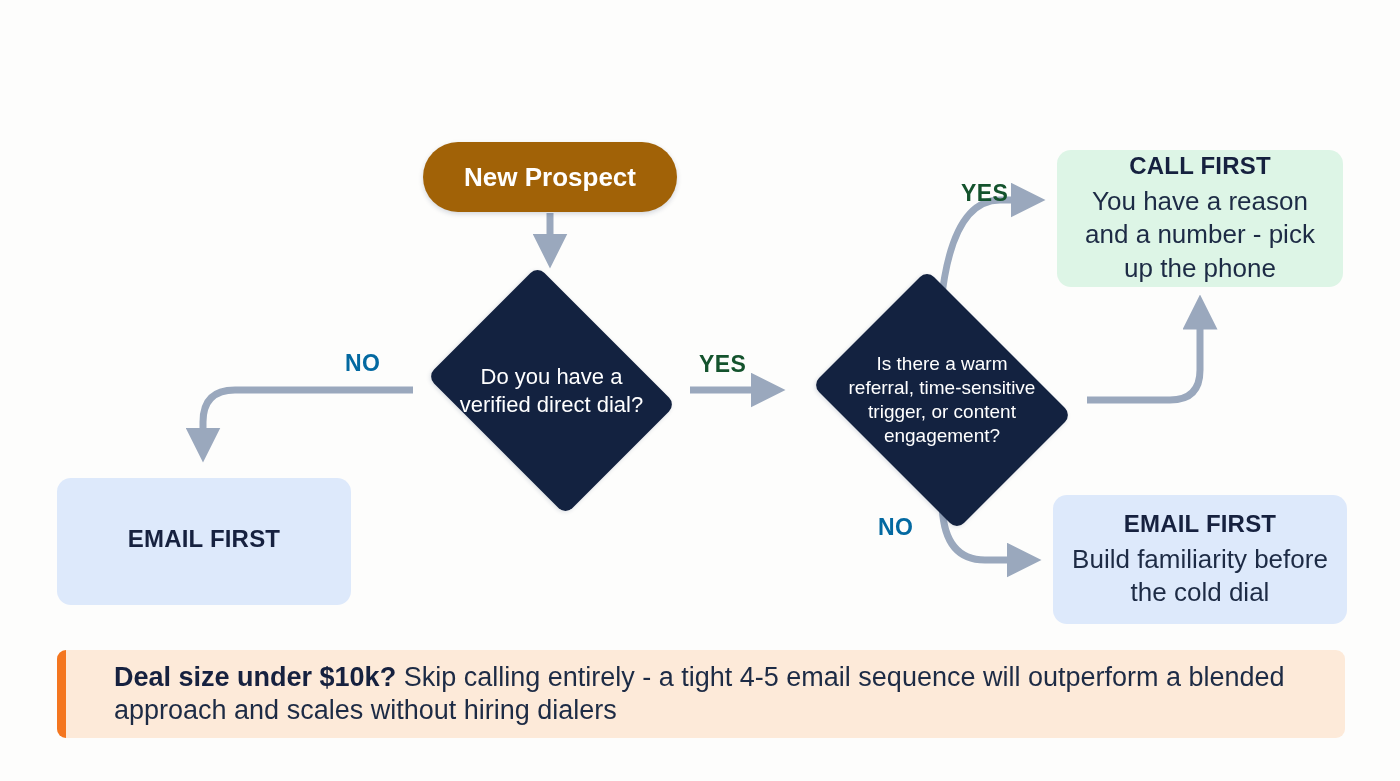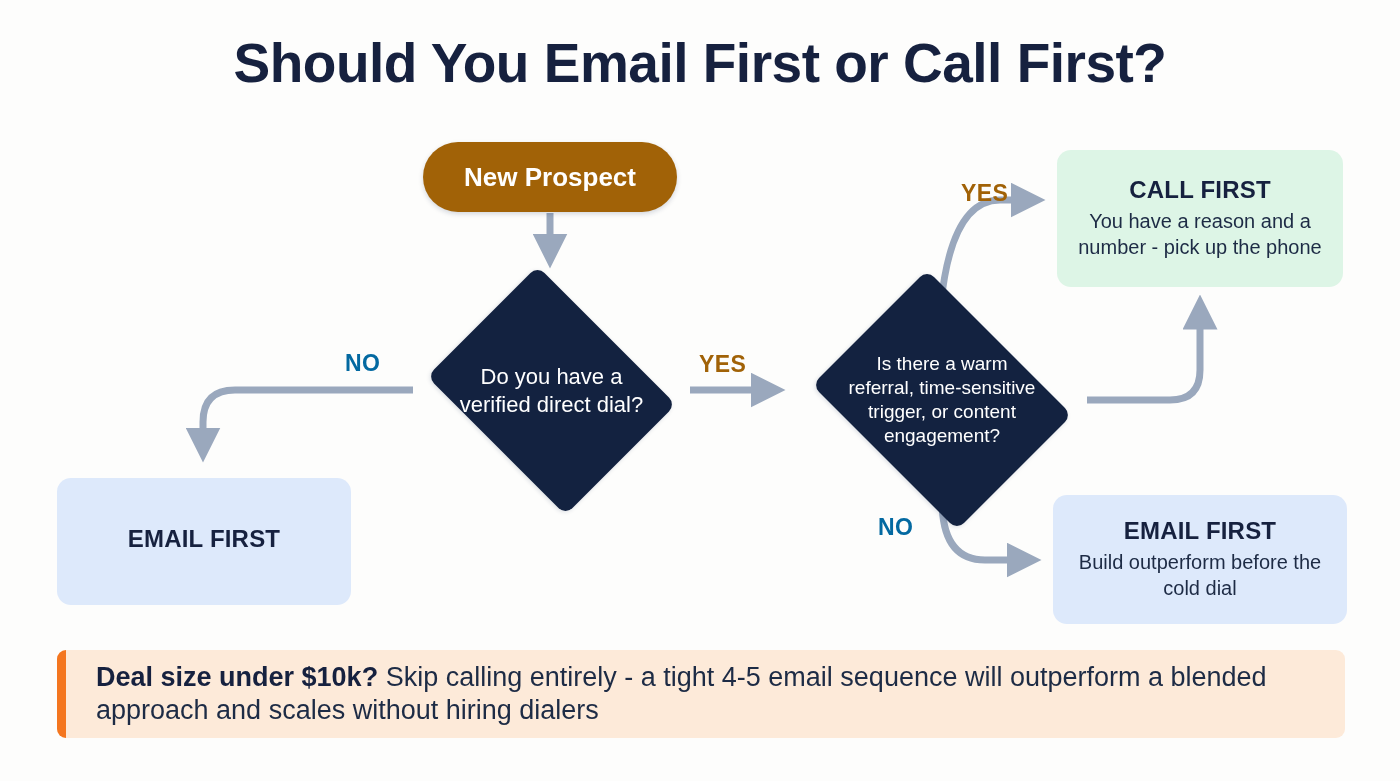--- a/index.html
+++ b/index.html
@@ -115,39 +115,39 @@
     box-sizing: border-box;
   }
   .card .card-title {
     font-size: 24px;
     font-weight: bold;
     color: #16213f;
     letter-spacing: 0.2px;
     margin-bottom: 5px;
   }
   .card .card-body {
-    font-size: 20px;
+    font-size: 26px;
     color: #1d2b45;
     line-height: 1.28;
   }
   .card.green { background: #ddf5e6; }
   .card.blue  { background: #dde9fb; }
 
   #card-call-first  { left: 1057px; top: 150px; width: 286px; height: 137px; }
   #card-email-left  { left: 57px;   top: 478px; width: 294px; height: 127px; }
   #card-email-right { left: 1053px; top: 495px; width: 294px; height: 129px; }
 
   
   .edge-label {
     position: absolute;
     font-size: 23px;
     font-weight: bold;
     letter-spacing: 0.4px;
   }
-  .edge-label.yes { color: #a16207; }
+  .edge-label.yes { color: #14532d; }
   .edge-label.no  { color: #0369a1; }
   #label-no-left     { left: 345px;  top: 350px; }
   #label-yes-middle  { left: 699px;  top: 351px; }
   #label-yes-top     { left: 961px;  top: 180px; }
   #label-no-bottom   { left: 878px;  top: 514px; }
 
   
   #callout {
     position: absolute;
     left: 57px;
@@ -160,36 +160,35 @@
     display: flex;
     align-items: center;
   }
   #callout .bar {
     width: 9px;
     height: 100%;
     background: #f4761f;
     flex: 0 0 auto;
   }
   #callout .ctext {
-    padding: 0 26px 0 30px;
+    padding: 0 26px 0 48px;
     font-size: 27px;
     color: #1d2b45;
     line-height: 1.23;
   }
   #callout .ctext b {
     font-weight: bold;
     color: #16213f;
   }
 </style>
 </head>
 <body>
 
 <div id="stage">
 
-  <div class="title">Should You Email First or Call First?</div>
 
   <svg id="edges" viewBox="0 0 1400 781" xmlns="http://www.w3.org/2000/svg">
     <defs>
       <marker id="arrow" viewBox="0 0 10 10" refX="7" refY="5" markerWidth="5" markerHeight="5" orient="auto-start-reverse">
         <path d="M 0 0 L 10 5 L 0 10 z" fill="#9aa8bd"></path>
       </marker>
     </defs>
 
     <path d="M 550 213 L 550 258" stroke="#9aa8bd" stroke-width="7" fill="none" marker-end="url(#arrow)"></path>
 
@@ -222,21 +221,21 @@
     <div class="card-title">CALL FIRST</div>
     <div class="card-body">You have a reason and a number - pick up the phone</div>
   </div>
 
   <div class="card blue" id="card-email-left">
     <div class="card-title">EMAIL FIRST</div>
   </div>
 
   <div class="card blue" id="card-email-right">
     <div class="card-title">EMAIL FIRST</div>
-    <div class="card-body">Build outperform before the cold dial</div>
+    <div class="card-body">Build familiarity before the cold dial</div>
   </div>
 
   <div class="edge-label no" id="label-no-left">NO</div>
   <div class="edge-label yes" id="label-yes-middle">YES</div>
   <div class="edge-label yes" id="label-yes-top">YES</div>
   <div class="edge-label no" id="label-no-bottom">NO</div>
 
   <div id="callout">
     <div class="bar"></div>
     <div class="ctext">

